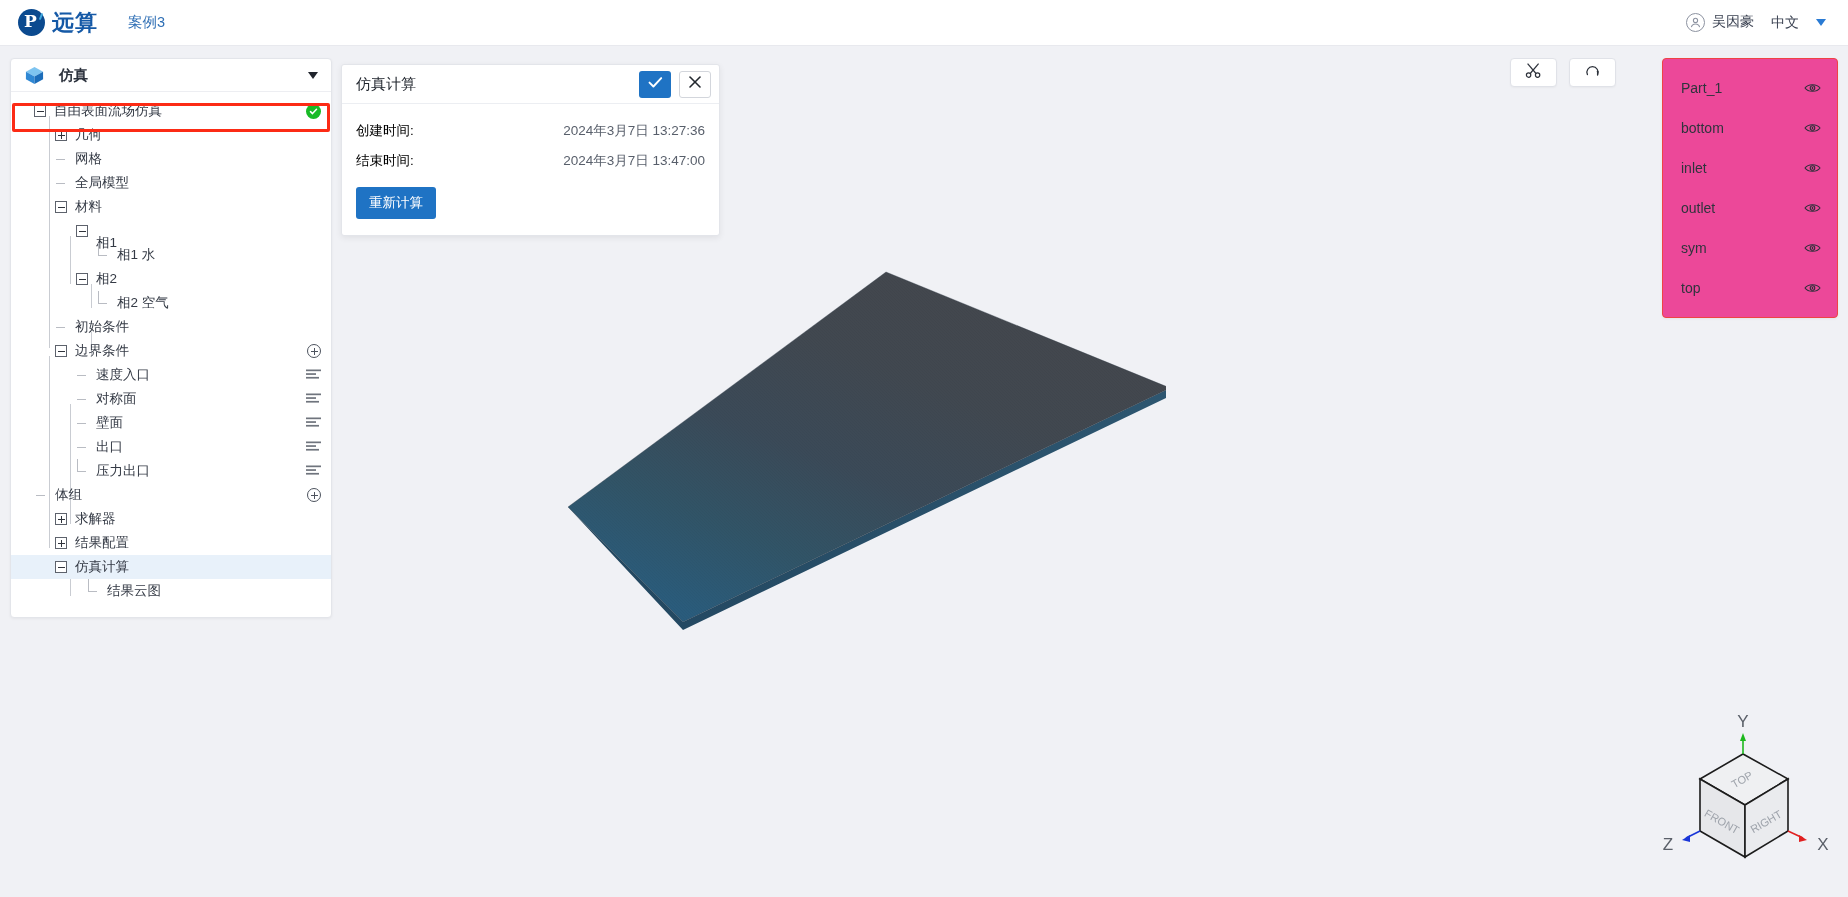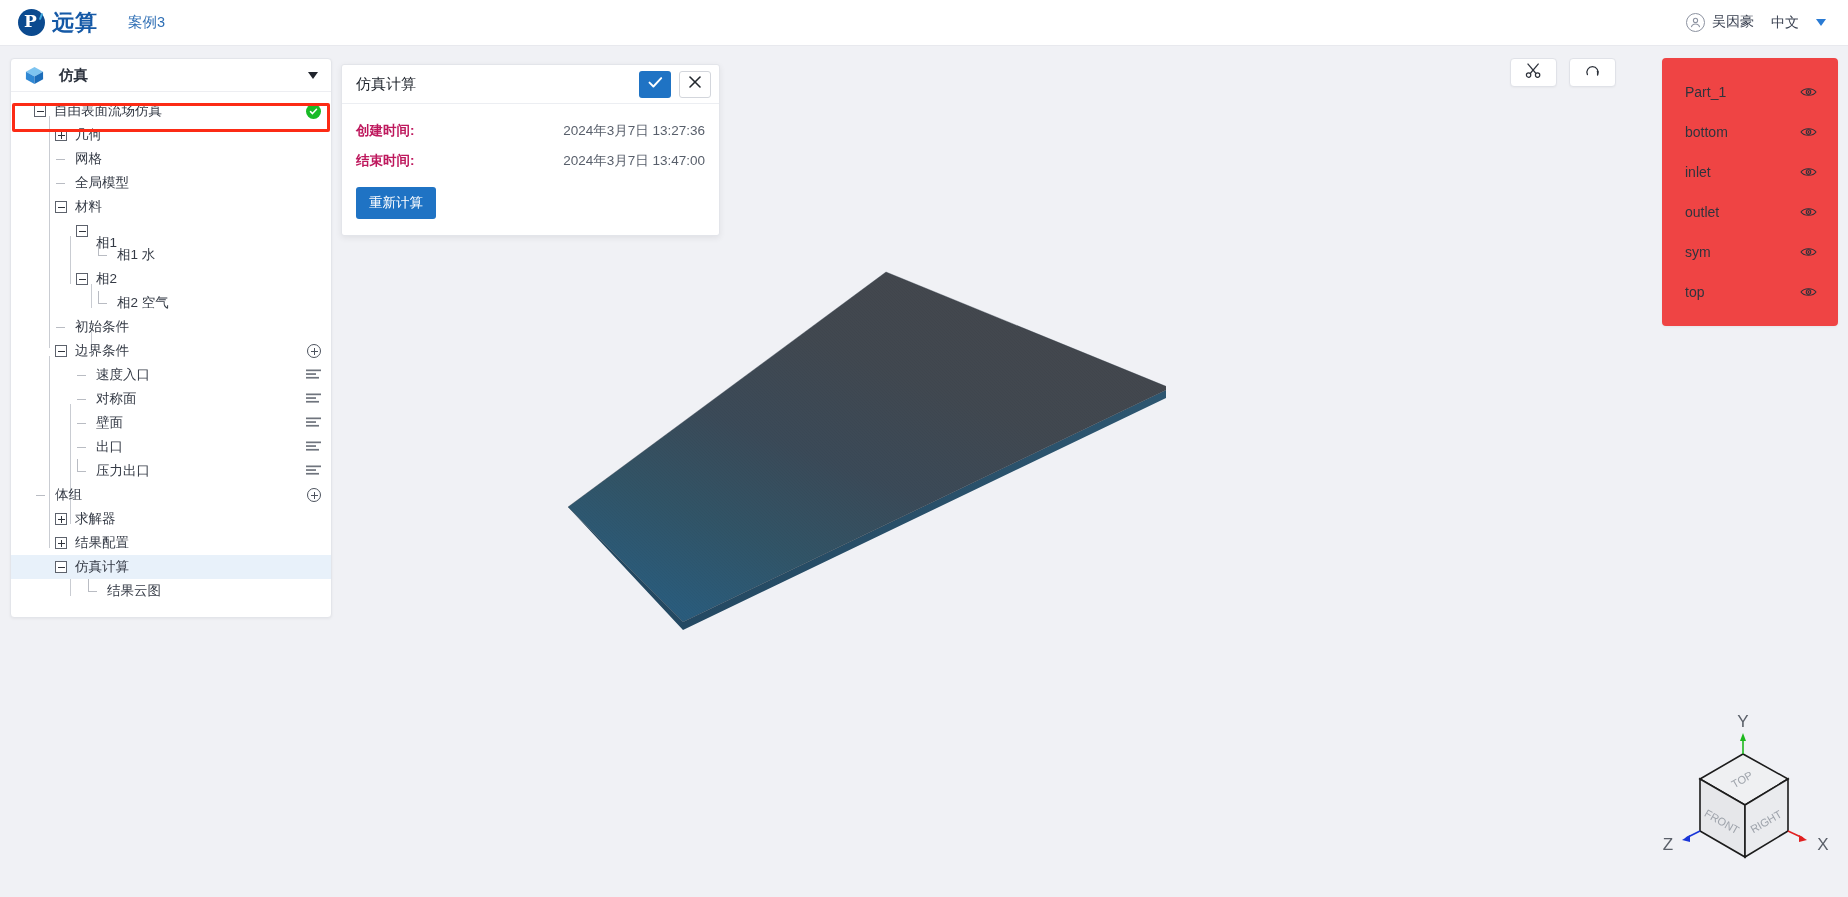--- a/index.html
+++ b/index.html
@@ -189,21 +189,21 @@
     width: 32px; height: 27px; background: #ffffff;
     border: 1px solid #d3d6dc; border-radius: 3px;
     display: flex; align-items: center; justify-content: center;
     cursor: pointer;
   }
   .dialog-body { padding: 12px 14px 16px 14px; }
   .kv-row {
     display: flex; align-items: center;
     height: 30px; font-size: 13.5px;
   }
-  .kv-key { color: #be185d; font-weight: bold; }
+  .kv-key { color: #000000; }
   .kv-val { margin-left: auto; color: #585f6b; }
   .btn-recalc {
     margin-top: 11px;
     display: inline-block;
     background: #1f73c4; color: #ffffff;
     font-size: 13.5px;
     padding: 7px 13px; border-radius: 3px;
     border: none; cursor: pointer;
     font-family: inherit;
   }
@@ -232,22 +232,22 @@
     border-radius: 4px;
     display: flex; align-items: center; justify-content: center;
     cursor: pointer;
     box-shadow: 0 1px 2px rgba(0,0,0,0.04);
   }
 
   
   .parts-panel {
     position: absolute; right: 10px; top: 12px;
     width: 176px;
-    background: #ef4444;
-    border: 5px solid #ef4444;
+    background: #ec4899;
+    border: 1px solid #ef4444;
     border-radius: 4px;
     padding: 9px 0;
     z-index: 20;
     box-shadow: 0 1px 3px rgba(0,0,0,0.05);
   }
   .part-row {
     height: 40px; display: flex; align-items: center;
     padding: 0 16px 0 18px;
     font-size: 14px; color: #2f343d;
     cursor: pointer;

